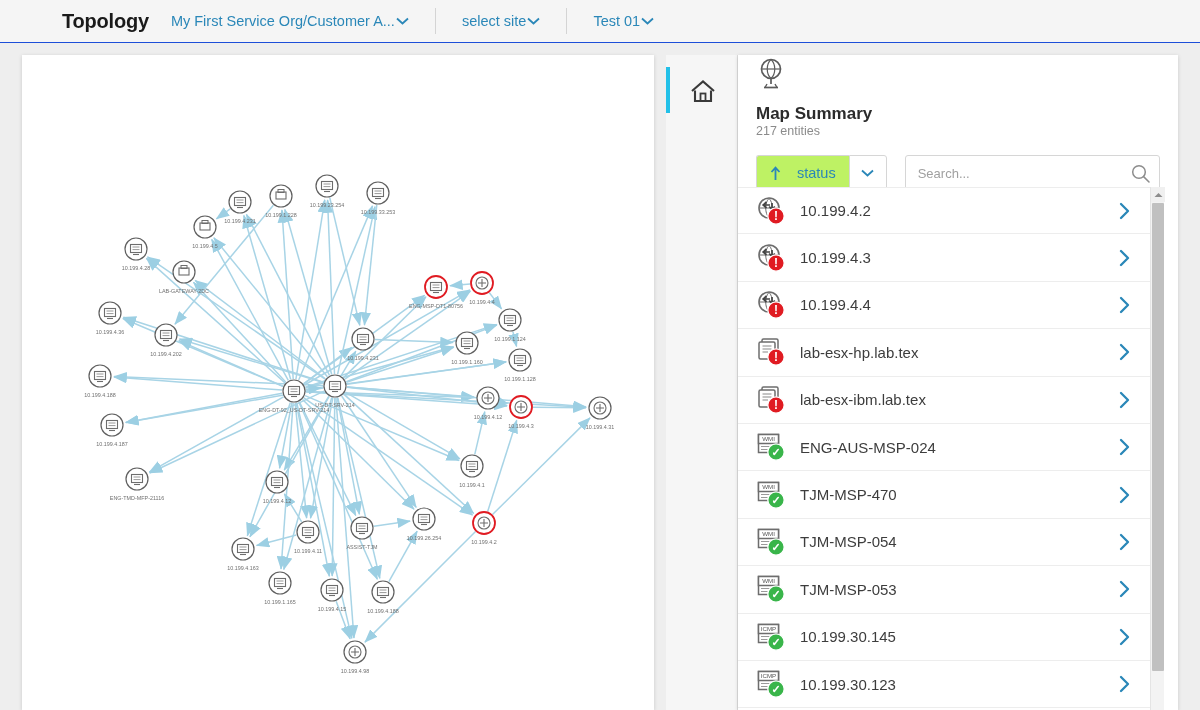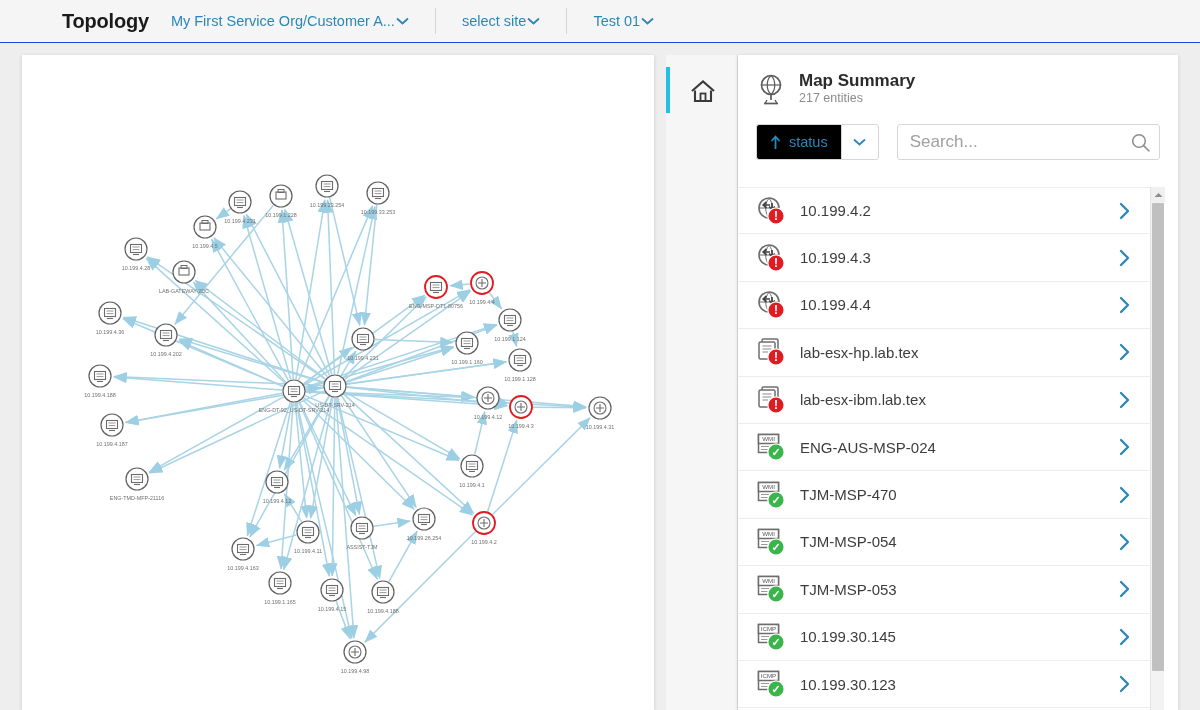--- a/index.html
+++ b/index.html
@@ -65,51 +65,51 @@
   }
 
   
   .panel {
     position: absolute; left: 738px; top: 12px;
     width: 440px; height: 655px;
     background: #ffffff;
     box-shadow: 0 1px 4px rgba(0,0,0,.16);
     overflow: hidden;
   }
-  .panel-head { padding: 16px 18px 0 18px; display: flex; gap: 13px; }
+  .panel-head { padding: 0 18px 0 18px; display: flex; gap: 13px; flex-direction: column; }
   .globe-ico { flex: 0 0 auto; margin-top: 2px; }
   .panel-title { font-size: 17px; font-weight: bold; color: #2b2b2b; }
   .panel-sub { font-size: 12.5px; color: #8b8b8b; }
 
   .controls {
     display: flex; align-items: center; gap: 18px;
     padding: 17px 18px 14px 18px;
   }
   .sortgroup { display: flex; height: 36px; }
   .sortbtn {
-    display: flex; align-items: center; gap: 8px;
+    display: flex; align-items: center; gap: 16px;
     padding: 0 13px;
     border: 1px solid #d6d6d6; border-right: none;
-    background: #000000; color: #2a87b8; font-size: 14.5px;
+    background: #bef264; color: #2a87b8; font-size: 14.5px;
     cursor: pointer; border-radius: 3px 0 0 3px;
   }
   .sortdrop {
     width: 38px; display: flex; align-items: center; justify-content: center;
     border: 1px solid #d6d6d6; background: #fff;
     cursor: pointer; border-radius: 0 3px 3px 0;
   }
   .searchbox {
     flex: 1; height: 36px; position: relative;
     border: 1px solid #d6d6d6; border-radius: 3px; background: #fff;
   }
   .searchbox input {
     width: 100%; height: 100%; border: none; outline: none;
     background: transparent; padding: 0 36px 0 12px;
     font-family: "Liberation Sans", sans-serif;
-    font-size: 17px; color: #444;
+    font-size: 13px; color: #444;
   }
   .searchbox input::placeholder { color: #a0a0a0; }
   .search-ico { position: absolute; right: 9px; top: 8px; }
 
   
   .listwrap {
     position: absolute; left: 0; top: 132px;
     width: 440px; height: 523px; overflow: hidden;
   }
   .list { width: 412px; }

